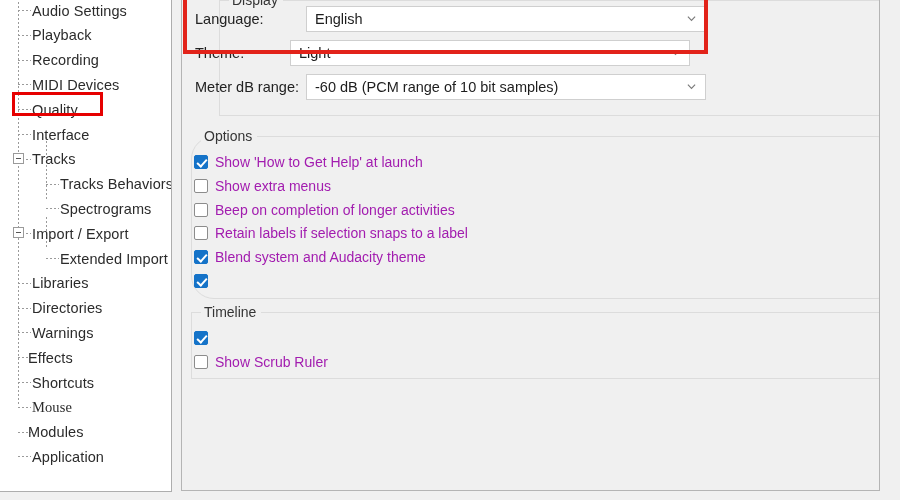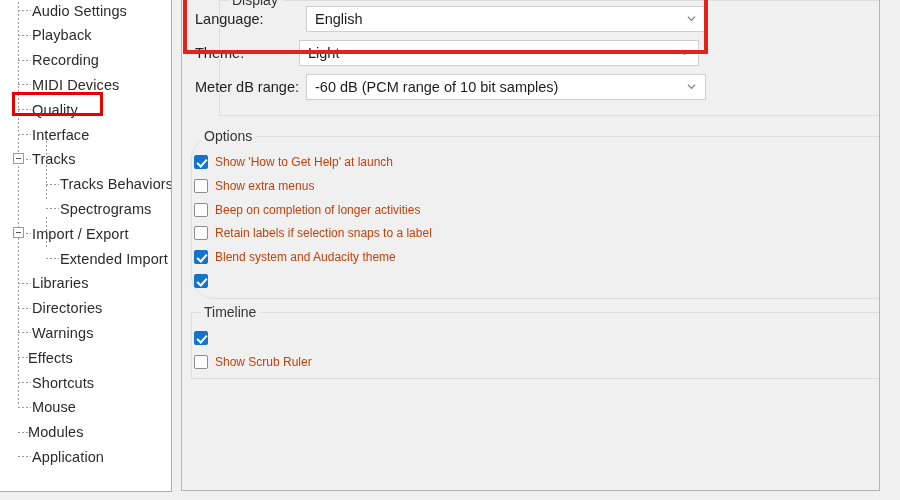--- a/index.html
+++ b/index.html
@@ -163,22 +163,22 @@
     content: "";
     position: absolute;
     left: 4px; top: 1px;
     width: 4px; height: 8px;
     border: solid #ffffff;
     border-width: 0 2px 2px 0;
     transform: rotate(42deg);
   }
   .cb-text {
     margin-left: 7px;
-    font-size: 12px;
-    color: #c2410c;
+    font-size: 14px;
+    color: #a21caf;
   }
 
   
   #display-highlight {
     position: absolute;
     left: 183px; top: -8px;
     width: 525px; height: 62px;
     border: 4px solid #e2231a;
     pointer-events: none;
     z-index: 30;
@@ -254,21 +254,21 @@
         </div>
         <div class="dash" style="left: 18px; top: 367.2px; width: 13px;"></div>
         <div class="node" style="left: 28px; top: 355.2px;">
           <span class="lbl">Effects</span>
         </div>
         <div class="dash" style="left: 18px; top: 392px; width: 13px;"></div>
         <div class="node" style="left: 32px; top: 380px;">
           <span class="lbl">Shortcuts</span>
         </div>
         <div class="dash" style="left: 18px; top: 416.8px; width: 13px;"></div>
-        <div class="node" style="left: 32px; top: 404.8px;">
+        <div class="node" style="left: 32px; top: 404.8px; font-family: Liberation Serif, serif;">
           <span class="lbl">Mouse</span>
         </div>
         <div class="dash" style="left: 18px; top: 441.6px; width: 13px;"></div>
         <div class="node" style="left: 28px; top: 429.6px;">
           <span class="lbl">Modules</span>
         </div>
         <div class="dash" style="left: 18px; top: 466.4px; width: 13px;"></div>
         <div class="node" style="left: 32px; top: 454.4px;">
           <span class="lbl">Application</span>
         </div>
@@ -289,21 +289,21 @@
           <span>English</span>
           <span class="chev">
             <svg viewBox="0 0 10 10">
               <path d="M1 3 L5 7 L9 3" fill="none" stroke="#7a7a7a" stroke-width="1.3"></path>
             </svg>
           </span>
         </div>
         <div class="row" style="left: 13px; top: 50px;">
           <span class="field-label">Theme:</span>
         </div>
-        <div class="combo" style="left: 117px; top: 50px; width: 400px; text-align: center;">
+        <div class="combo" style="left: 108px; top: 50px; width: 400px; text-align: center;">
           <span>Light</span>
           <span class="chev">
             <svg viewBox="0 0 10 10">
               <path d="M1 3 L5 7 L9 3" fill="none" stroke="#7a7a7a" stroke-width="1.3"></path>
             </svg>
           </span>
         </div>
         <div class="row" style="left: 13px; top: 84px;">
           <span class="field-label">Meter dB range:</span>
         </div>

